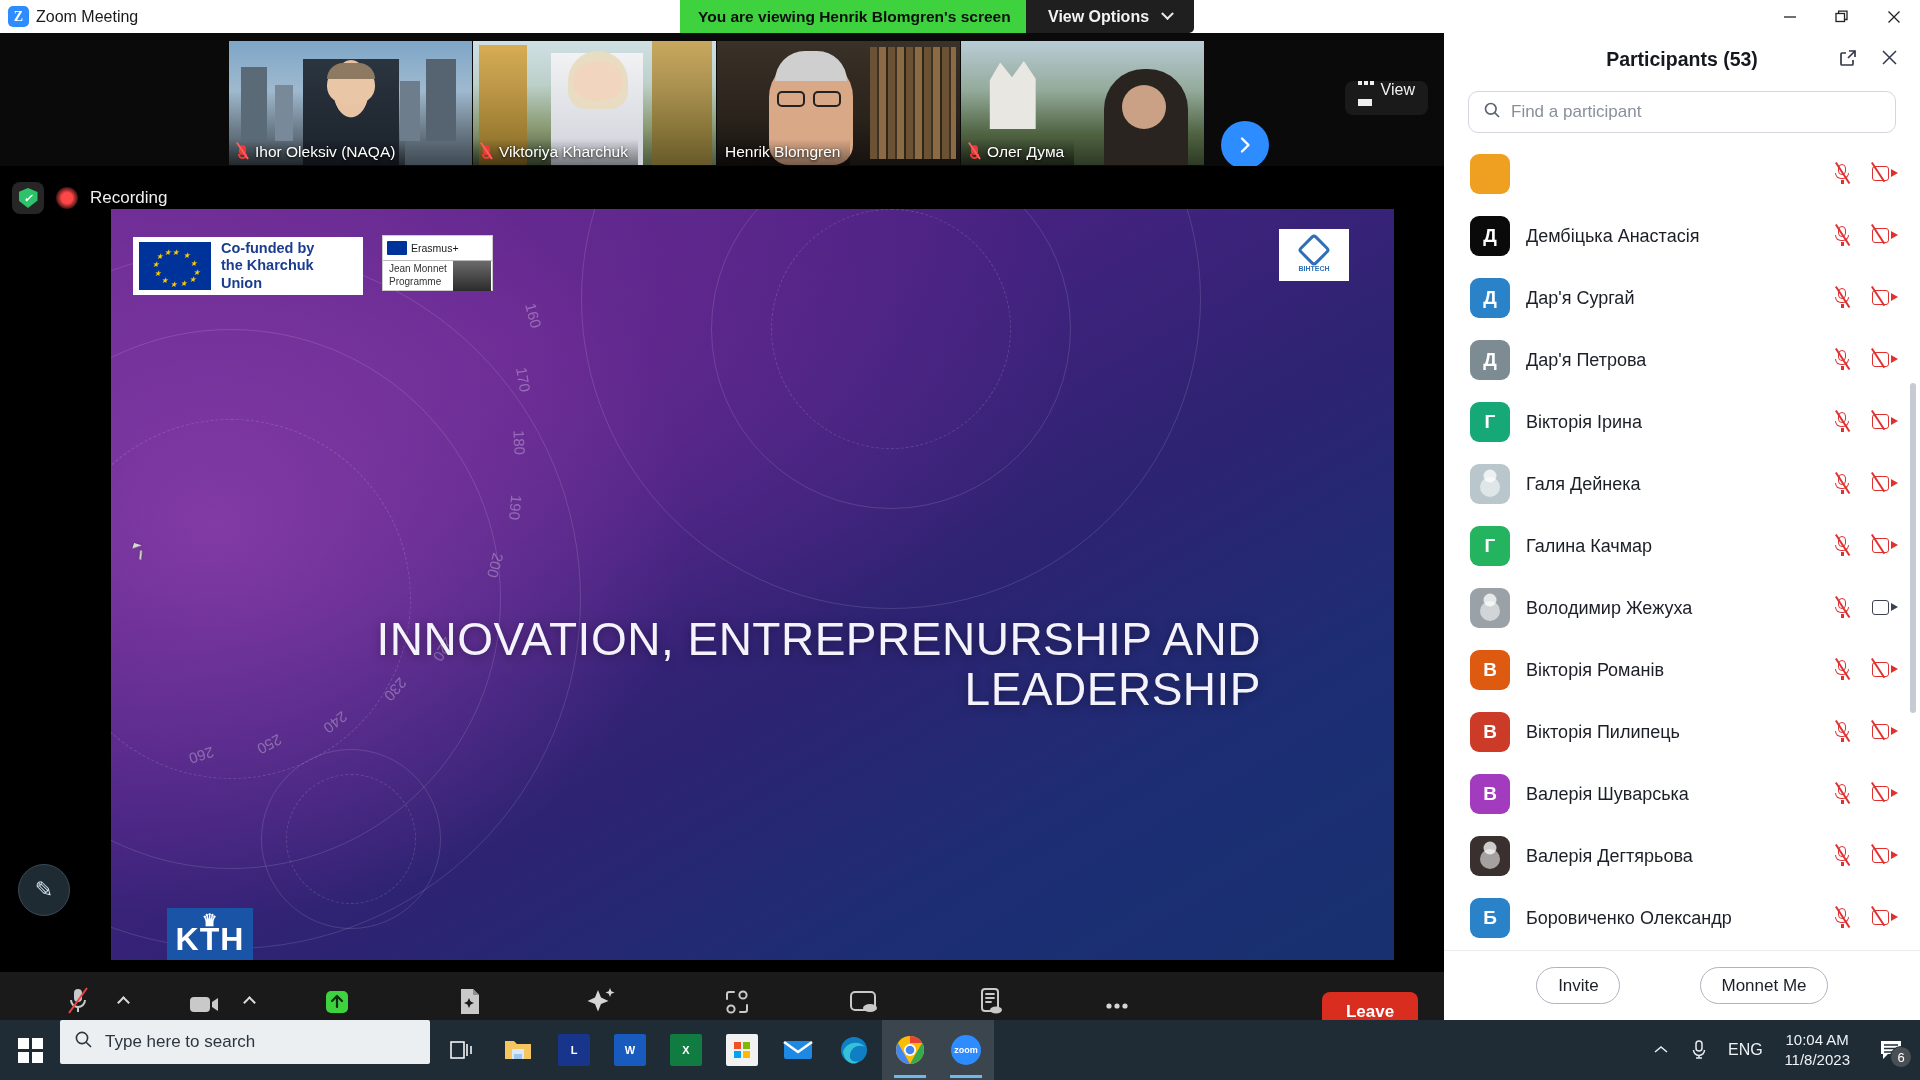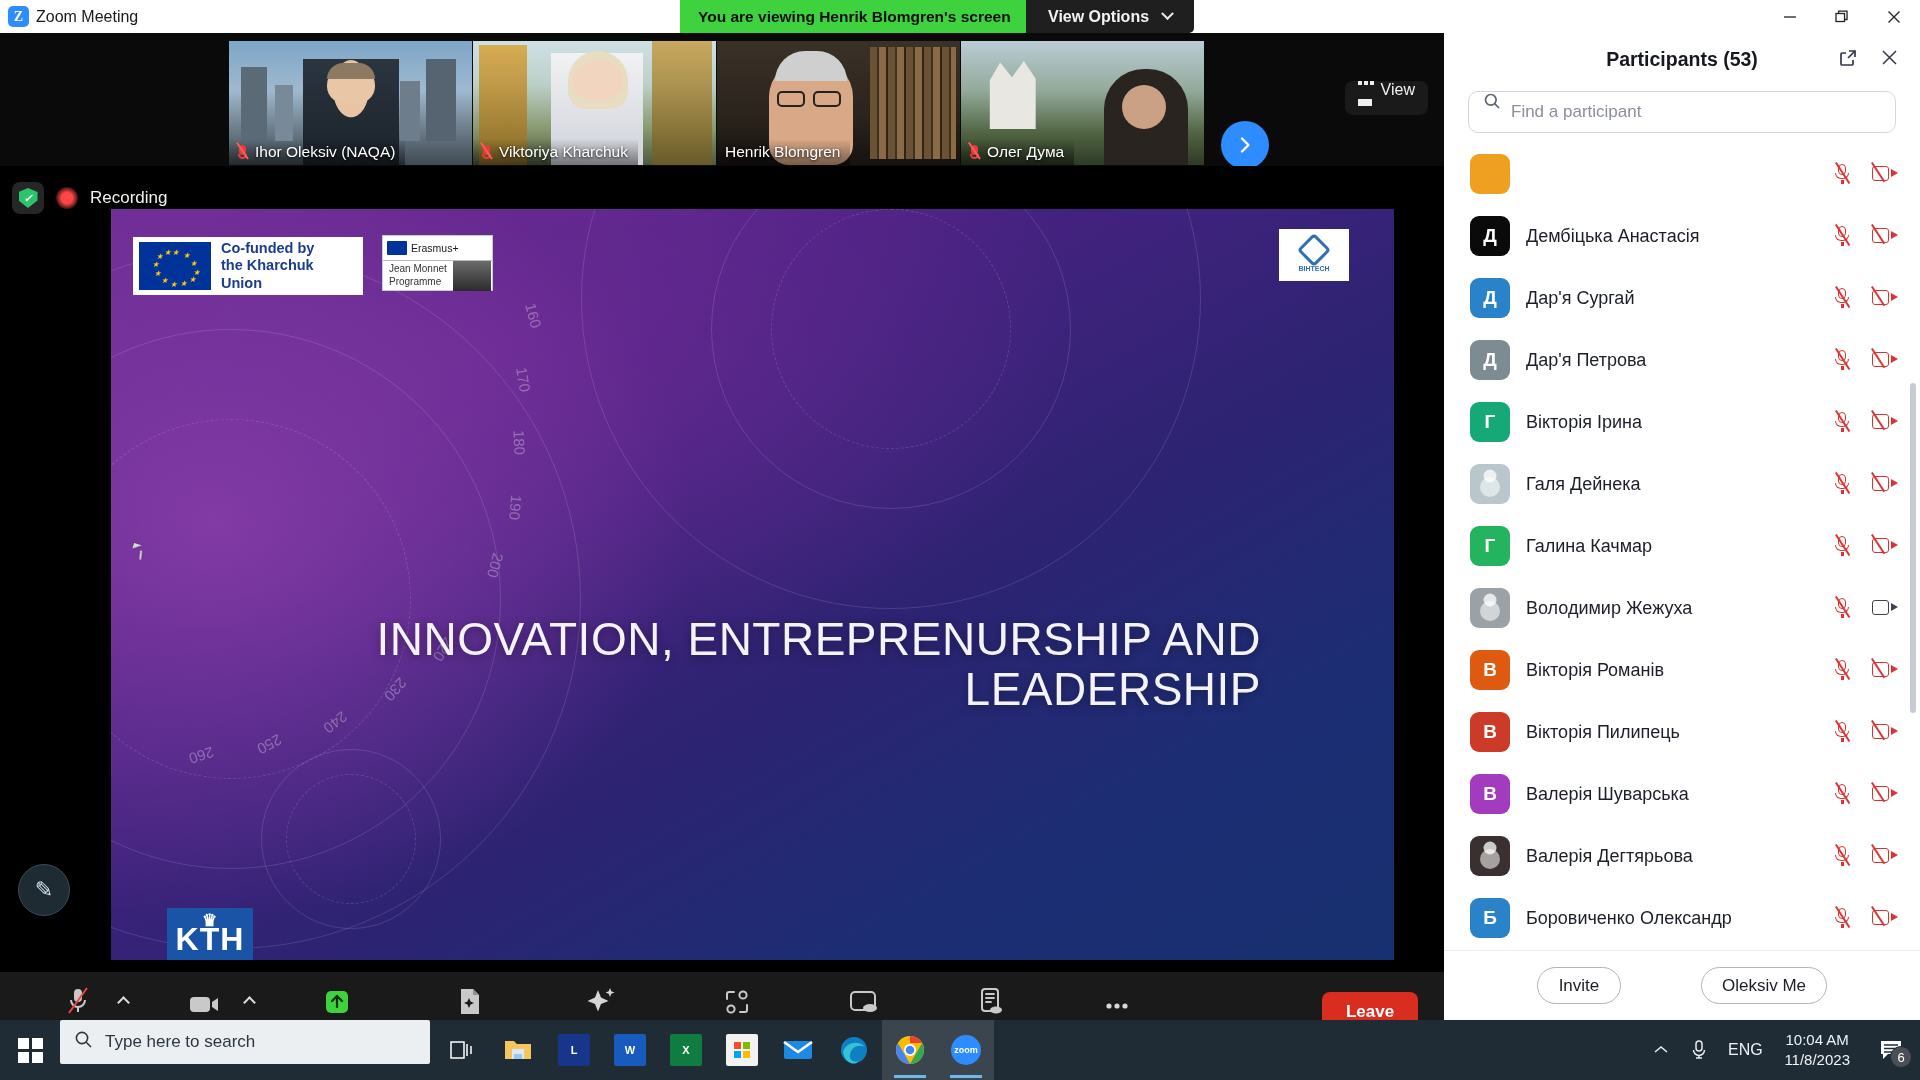--- a/index.html
+++ b/index.html
@@ -240,21 +240,21 @@
   }
   .panel-head {
     height: 52px; position: relative; display: flex; align-items: center; justify-content: center;
   }
   .panel-title { font-size: 19.5px; font-weight: bold; color: #16181f; }
   .panel-head .pop { position:absolute; right: 62px; top: 15px; }
   .panel-head .cls { position:absolute; right: 20px; top: 14px; }
   .searchwrap { padding: 6px 24px 10px 24px; }
   .searchbox {
     height: 42px; border: 1px solid #d3d6dd; border-radius: 10px;
-    display: flex; gap: 10px; padding: 0 14px;
+    display: flex; align-items: center; gap: 10px; padding: 0 14px;
   }
   .searchbox input {
     border: 0; outline: 0; font-size: 17px; color: #3c4250; width: 100%;
     font-family: "Liberation Sans", sans-serif; background: transparent;
   }
   .searchbox input::placeholder { color: #8a8f9c; }
   .plist { flex: 1; overflow: hidden; position: relative; }
   .prow {
     height: 62px; display: flex; align-items: center; padding: 0 22px 0 26px; gap: 16px;
   }
@@ -891,21 +891,21 @@
               <i class="x"></i>
             </span>
           </div>
         </div>
 
     <div class="pscroll"></div>
       </div>
 
     <div class="panel-foot">
       <button class="pbtn">Invite</button>
-      <button class="pbtn">Oleksiv Me</button>
+      <button class="pbtn">Monnet Me</button>
     </div>
   </div>
 
   <div class="taskbar">
     <div class="startbtn">
       <span class="winlogo">
           <i></i>
           <i></i>
           <i></i>
           <i></i>

